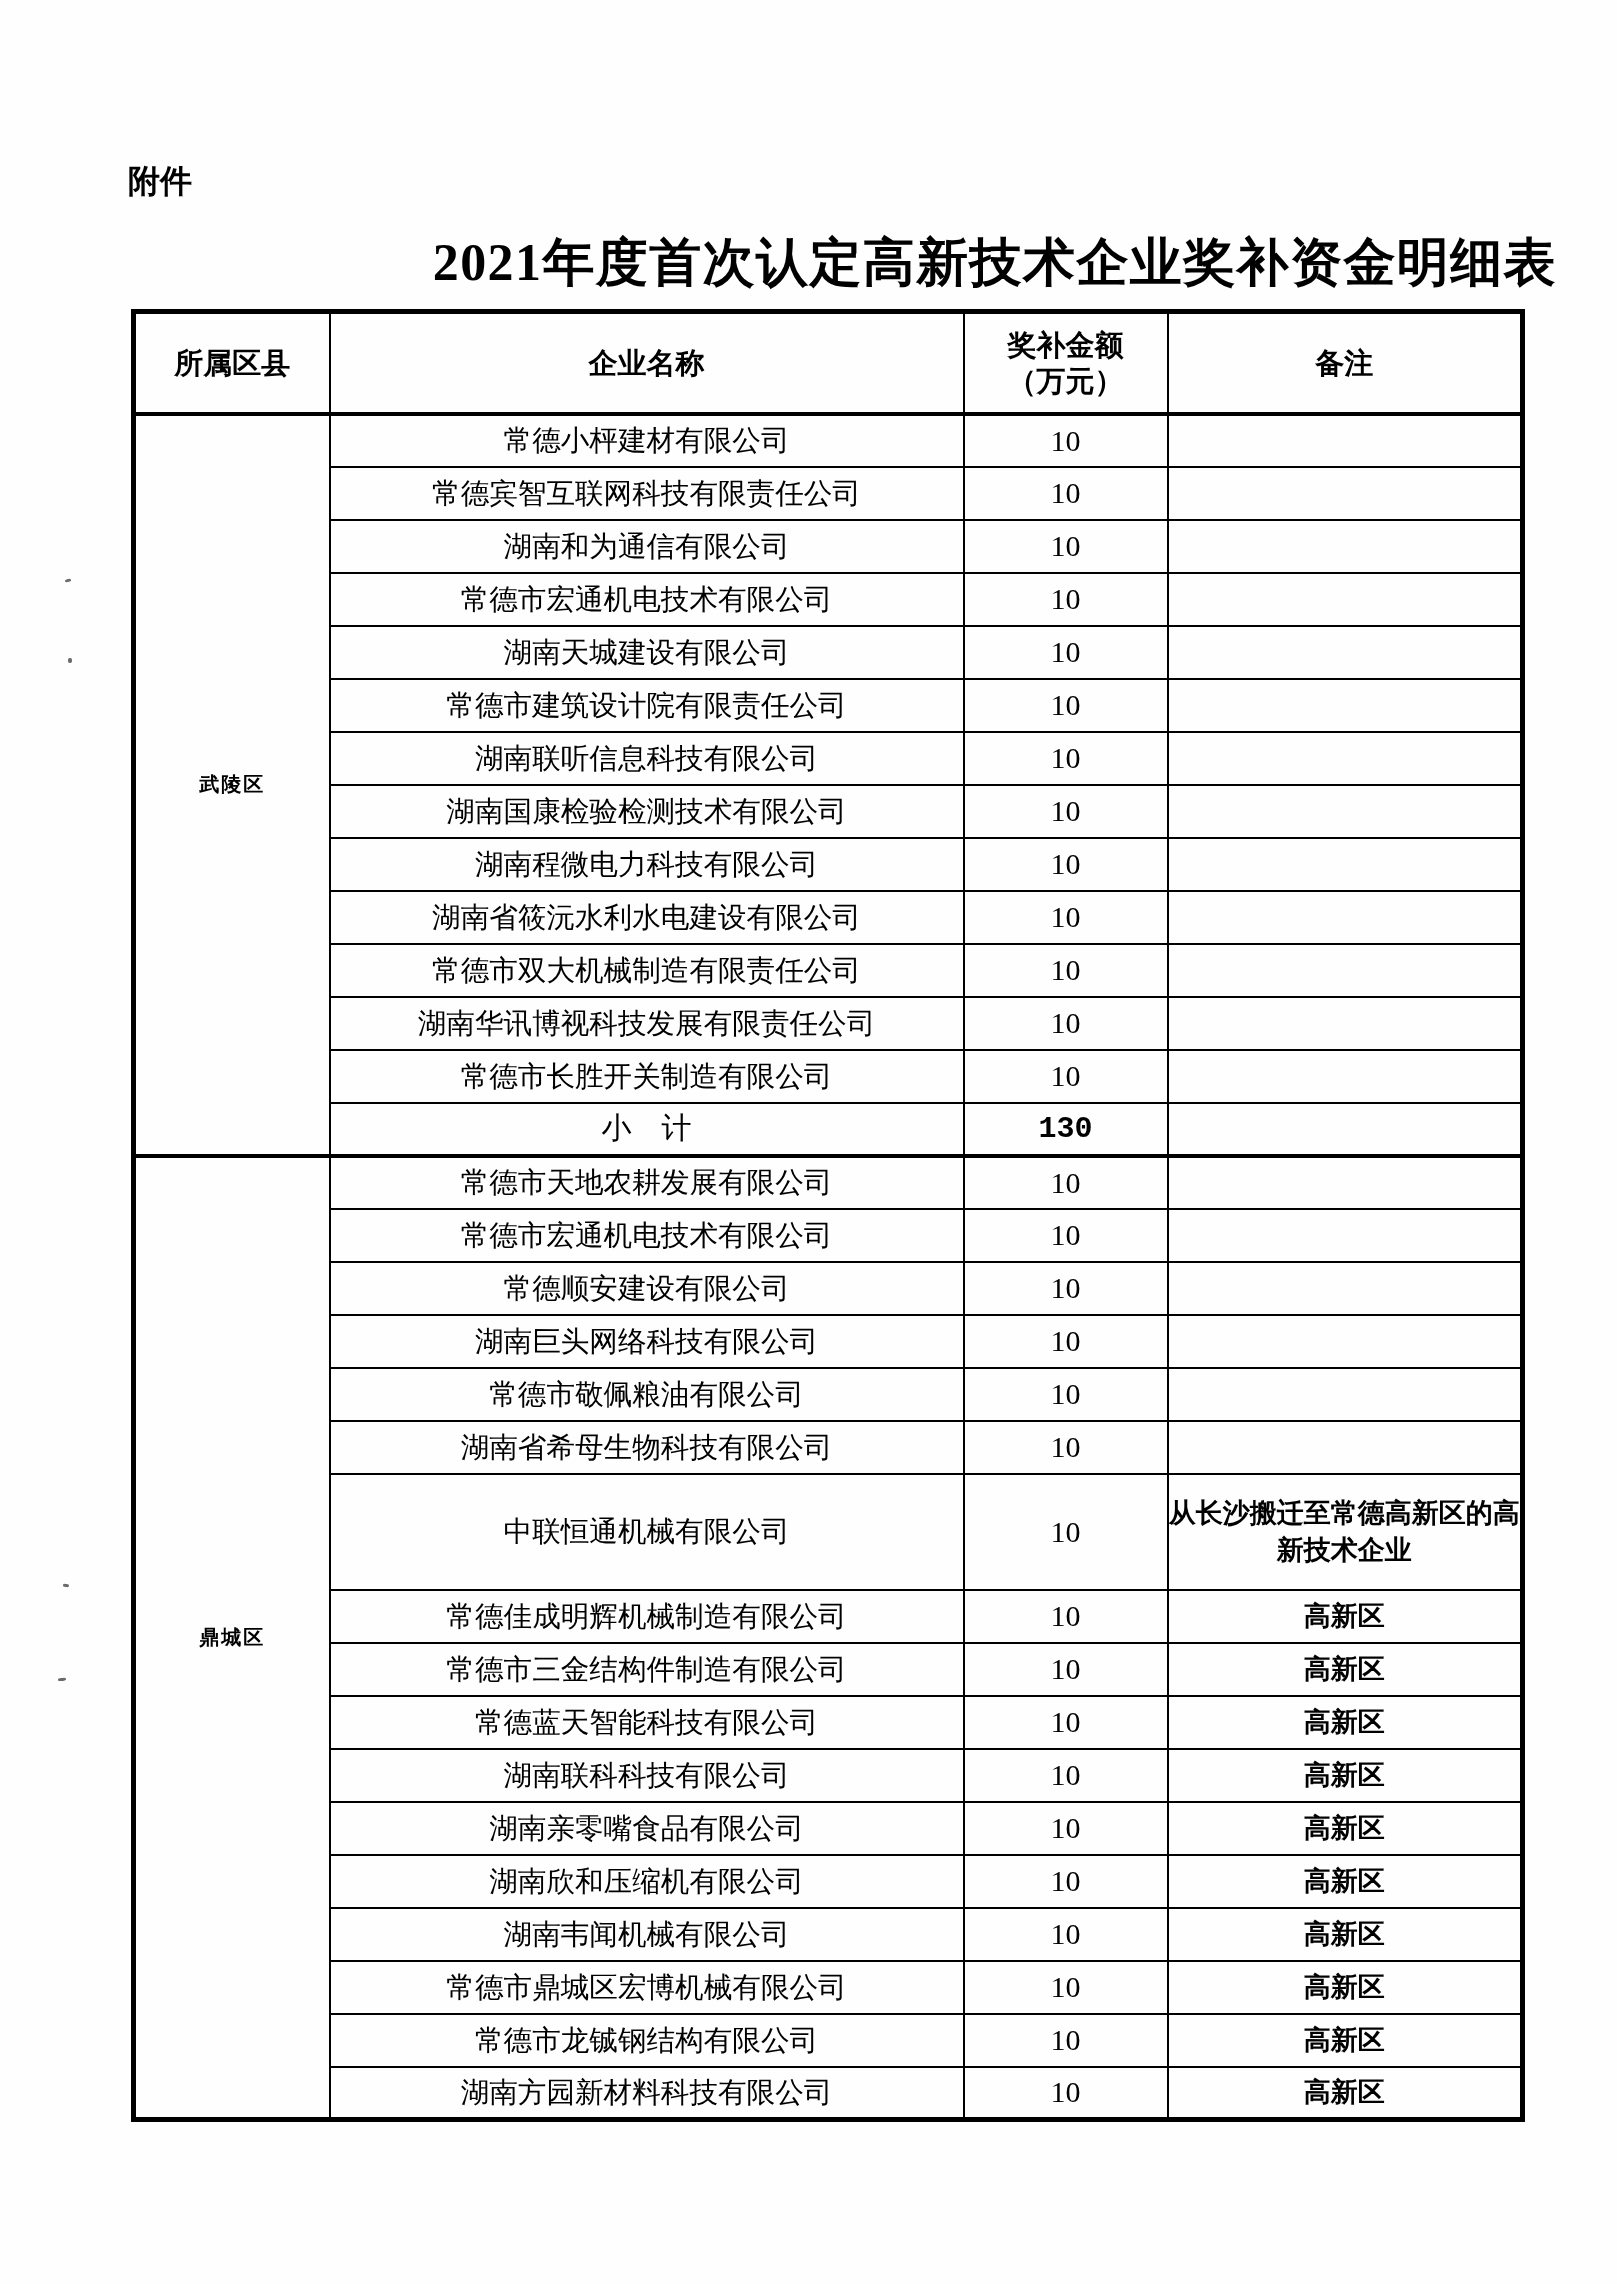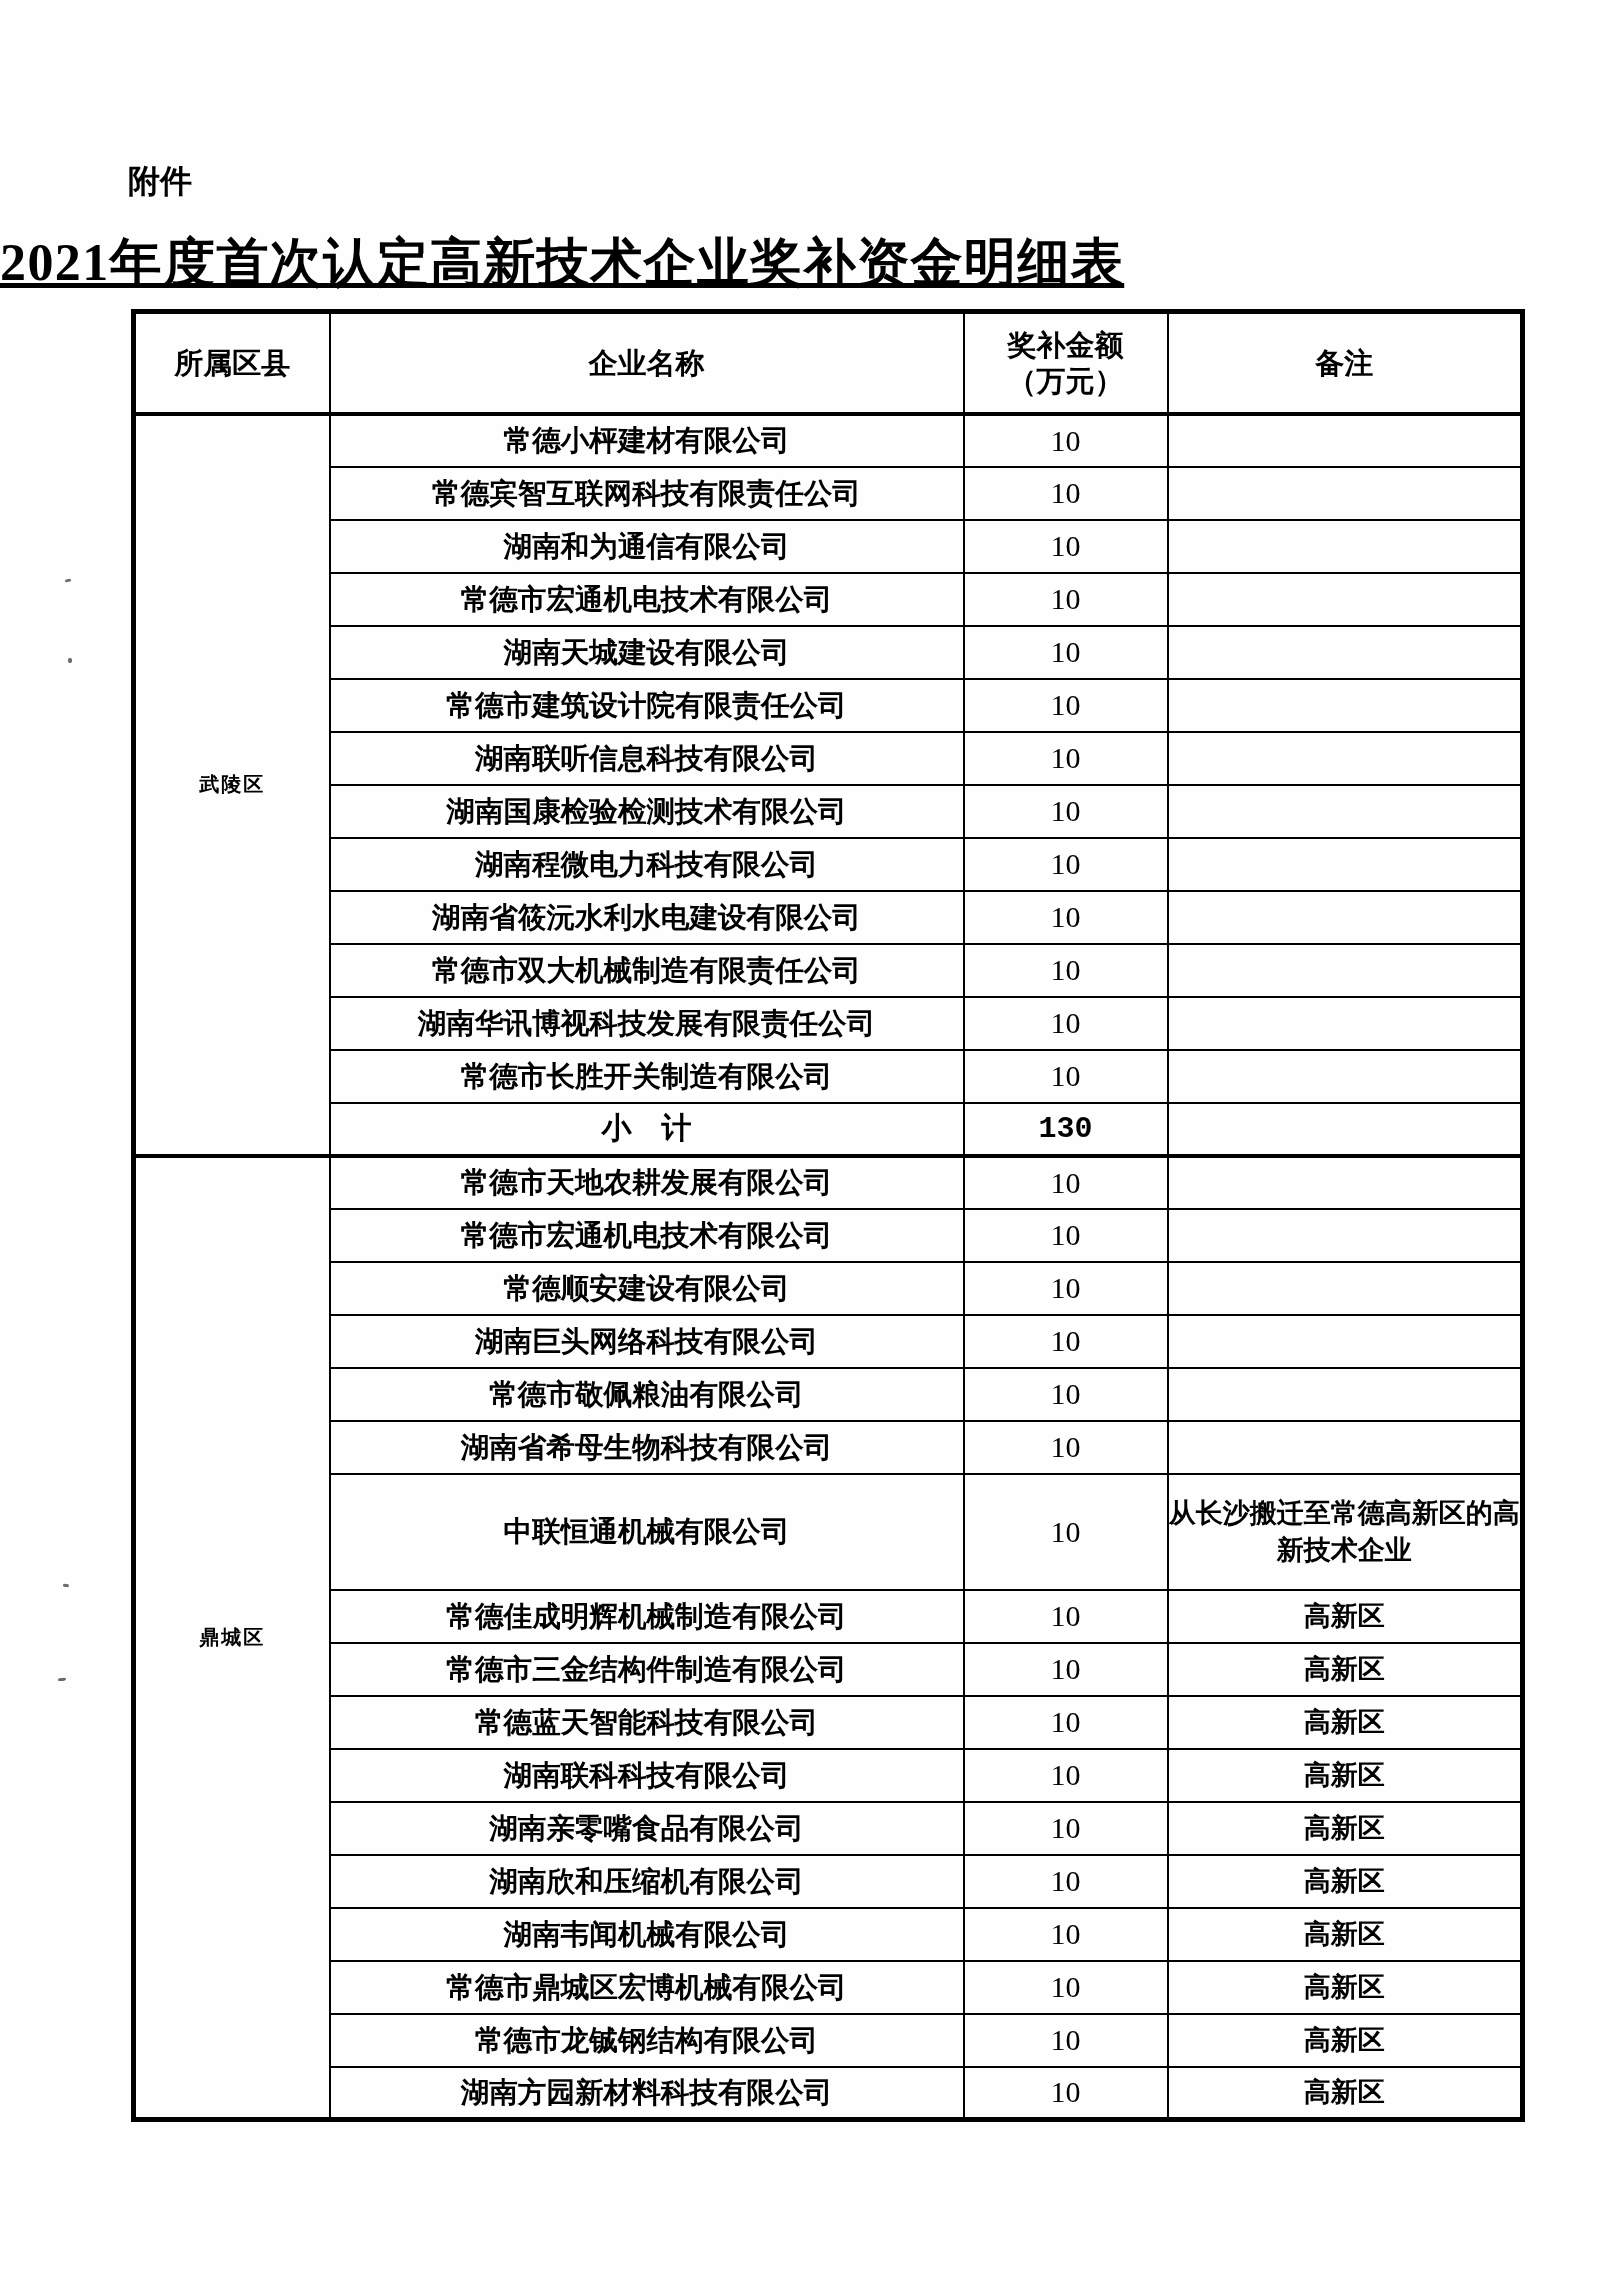--- a/index.html
+++ b/index.html
@@ -1,32 +1,32 @@
 <!DOCTYPE html>
 <html style="font-size:11px"><head>
 <meta charset="utf-8">
 <style>
   html,body{margin:0;padding:0;background:#d8d8d8;}
   .page{position:relative;width:1618px;height:2284px;background:#fefefe;color:#000;
         font-family:"Liberation Serif",serif;overflow:hidden;}
   .attachment{position:absolute;left:128px;top:160px;font-size:32px;font-weight:bold;
               font-family:"Liberation Sans",sans-serif;}
-  .title{position:absolute;left:0;top:228px;width:1557px;margin:0;text-align:left;
-         font-size:52px;font-weight:bold;letter-spacing:1.4px;white-space:nowrap;text-decoration:underline;}
+  .title{position:absolute;left:0;top:228px;width:1557px;margin:0;text-align:right;
+         font-size:52px;font-weight:bold;letter-spacing:1.4px;white-space:nowrap;}
   .doc-table{position:absolute;left:131px;top:309px;width:1389px;
              border-collapse:collapse;table-layout:fixed;border:5.4px solid #000;}
   .doc-table th,.doc-table td{border:2.7px solid #000;text-align:center;vertical-align:middle;
              padding:0;overflow:hidden;}
   .doc-table thead tr{height:102px;}
   .doc-table thead th{font-size:29px;font-weight:bold;border-bottom:4.8px solid #000;line-height:1.25;}
   .row-h{height:53px;}
   .row-tall{height:116px;}
   .section-start td{border-top:4.8px solid #000;}
   .district{font-size:20px;font-weight:bold;letter-spacing:2px;}
-  .company{font-size:28.6px;font-weight:bold;}
+  .company{font-size:28.6px;font-weight:normal;}
   .company.subtotal{font-size:30px;}
   .amount{font-size:30px;font-weight:normal;}
   .amount.subtotal{font-weight:bold;font-family:Liberation Mono, monospace;}
   .remark{font-size:27px;font-weight:bold;padding:0 22px;line-height:1.35;}
   .footer{position:absolute;left:0;top:2181px;width:1618px;text-align:center;font-size:27px;
           letter-spacing:0.7px;}
   .speck{position:absolute;background:#3a3a3a;border-radius:40%;opacity:.75;}
   .speck.s1{left:65px;top:579px;width:6.1px;height:2.7px;transform:rotate(-12deg);}
   .speck.s2{left:68px;top:658px;width:4.1px;height:4.8px;}
   .speck.s3{left:63px;top:1584px;width:6.1px;height:2.7px;transform:rotate(8deg);}

